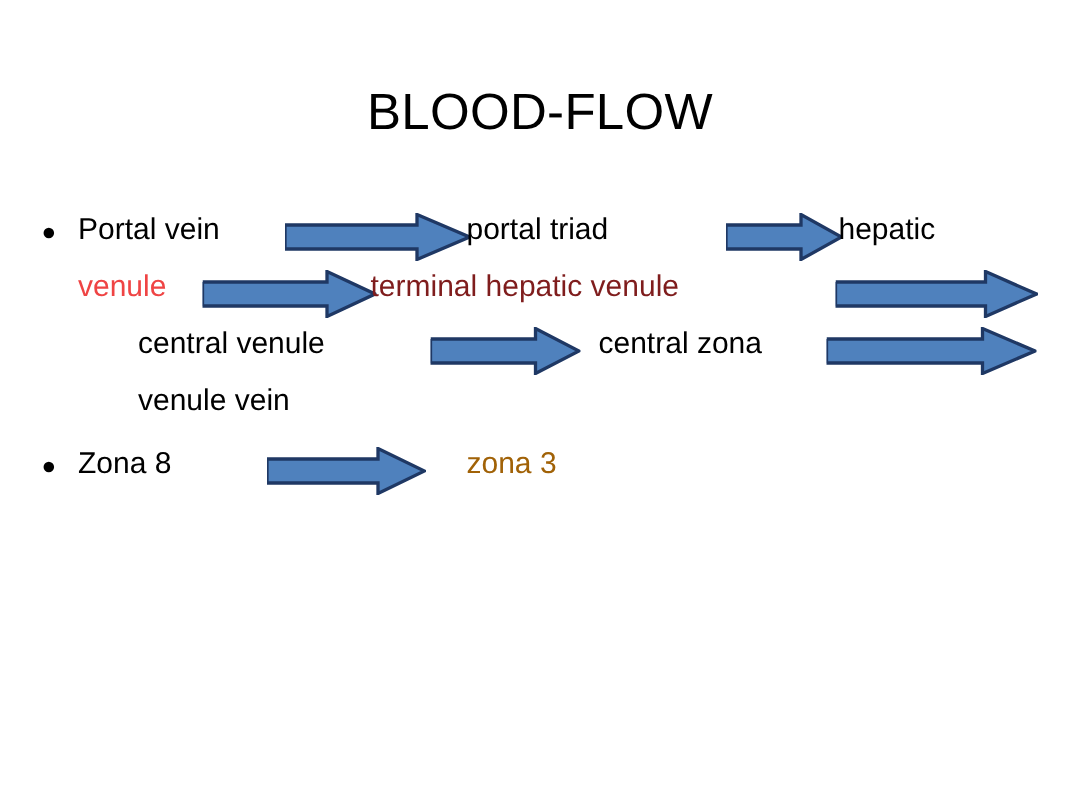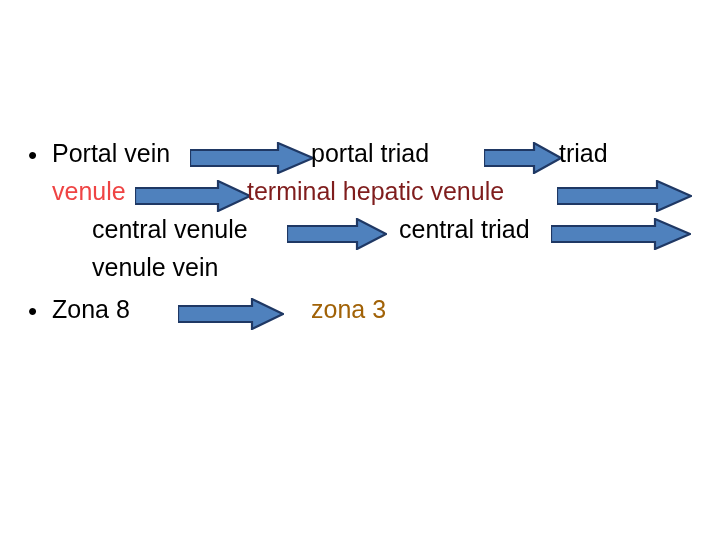--- a/index.html
+++ b/index.html
@@ -39,21 +39,21 @@
   
   .body-block {
     position: absolute;
     left: 0;
     top: 124px;
     width: 720px;
     height: 220px;
   }
   .text-run {
     position: absolute;
-    font-size: 25px;
+    font-size: 20px;
     line-height: 34px;
     white-space: nowrap;
     color: #000000;
   }
   .bullet-dot {
     position: absolute;
     font-size: 26px;
     line-height: 34px;
     color: #000000;
   }
@@ -64,20 +64,21 @@
   }
   .arrow svg { display: block; }
   .arrow .body-fill   { fill: #4f81bd; }
   .arrow .body-stroke { stroke: #1f3864; stroke-width: 2.2; fill: none; }
 </style>
 </head>
 <body>
 
 <div id="slide" style="background: rgb(255, 255, 255);">
 
+  <div class="slide-title" style="color: rgb(0, 0, 0);">BLOOD-FLOW</div>
 
   <div class="body-block">
 
     <span class="bullet-dot" style="left: 28px; top: 14px; color: rgb(0, 0, 0);">•</span>
 
     <span class="text-run" style="left: 52px; top: 12px; color: rgb(0, 0, 0);">Portal vein</span>
 
     <span class="arrow" style="left:190px; top:18px;">
       <svg width="124" height="32" viewBox="0 0 124 32" aria-hidden="true">
         <polygon class="body-fill" points="0,8 88,8 88,1 123,16 88,31 88,24 0,24" fill="#4f81bd"></polygon>
@@ -87,21 +88,21 @@
 
     <span class="text-run" style="left: 311px; top: 12px; color: rgb(0, 0, 0);">portal triad</span>
 
     <span class="arrow" style="left:484px; top:18px;">
       <svg width="78" height="32" viewBox="0 0 78 32" aria-hidden="true">
         <polygon class="body-fill" points="0,8 50,8 50,1 77,16 50,31 50,24 0,24" fill="#4f81bd"></polygon>
         <polyline class="body-stroke" points="0,8 50,8 50,1 77,16 50,31 50,24 0,24 0,8" stroke="#1f3864"></polyline>
       </svg>
     </span>
 
-    <span class="text-run" style="left: 559px; top: 12px; color: rgb(0, 0, 0);">triad</span>
+    <span class="text-run" style="left: 559px; top: 12px; color: rgb(0, 0, 0);">hepatic</span>
 
     <span class="text-run" style="left: 52px; top: 50px; color: #ef4444;">venule</span>
 
     <span class="arrow" style="left:135px; top:56px;">
       <svg width="116" height="32" viewBox="0 0 116 32" aria-hidden="true">
         <polygon class="body-fill" points="0,8 83,8 83,1 115,16 83,31 83,24 0,24" fill="#4f81bd"></polygon>
         <polyline class="body-stroke" points="0,8 83,8 83,1 115,16 83,31 83,24 0,24 0,8" stroke="#1f3864"></polyline>
       </svg>
     </span>
 
@@ -116,21 +117,21 @@
 
     <span class="text-run" style="left: 92px; top: 88px; color: rgb(0, 0, 0);">central venule</span>
 
     <span class="arrow" style="left:287px; top:94px;">
       <svg width="100" height="32" viewBox="0 0 100 32" aria-hidden="true">
         <polygon class="body-fill" points="0,8 70,8 70,1 99,16 70,31 70,24 0,24" fill="#4f81bd"></polygon>
         <polyline class="body-stroke" points="0,8 70,8 70,1 99,16 70,31 70,24 0,24 0,8" stroke="#1f3864"></polyline>
       </svg>
     </span>
 
-    <span class="text-run" style="left: 399px; top: 88px; color: rgb(0, 0, 0);">central triad</span>
+    <span class="text-run" style="left: 399px; top: 88px; color: rgb(0, 0, 0);">central zona</span>
 
     <span class="arrow" style="left:551px; top:94px;">
       <svg width="140" height="32" viewBox="0 0 140 32" aria-hidden="true">
         <polygon class="body-fill" points="0,8 104,8 104,1 139,16 104,31 104,24 0,24" fill="#4f81bd"></polygon>
         <polyline class="body-stroke" points="0,8 104,8 104,1 139,16 104,31 104,24 0,24 0,8" stroke="#1f3864"></polyline>
       </svg>
     </span>
 
     <span class="text-run" style="left: 92px; top: 126px; color: rgb(0, 0, 0);">venule vein</span>
 

